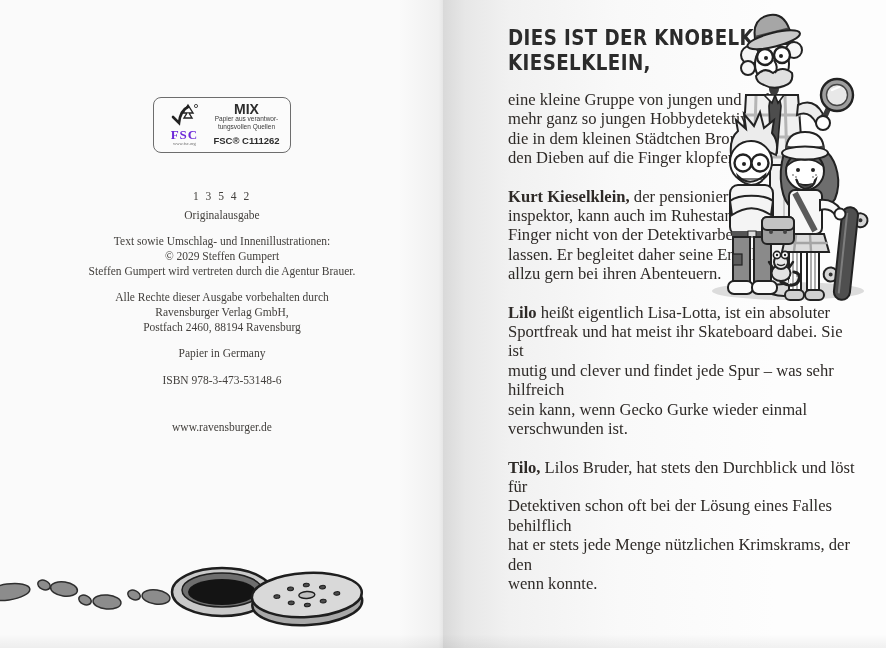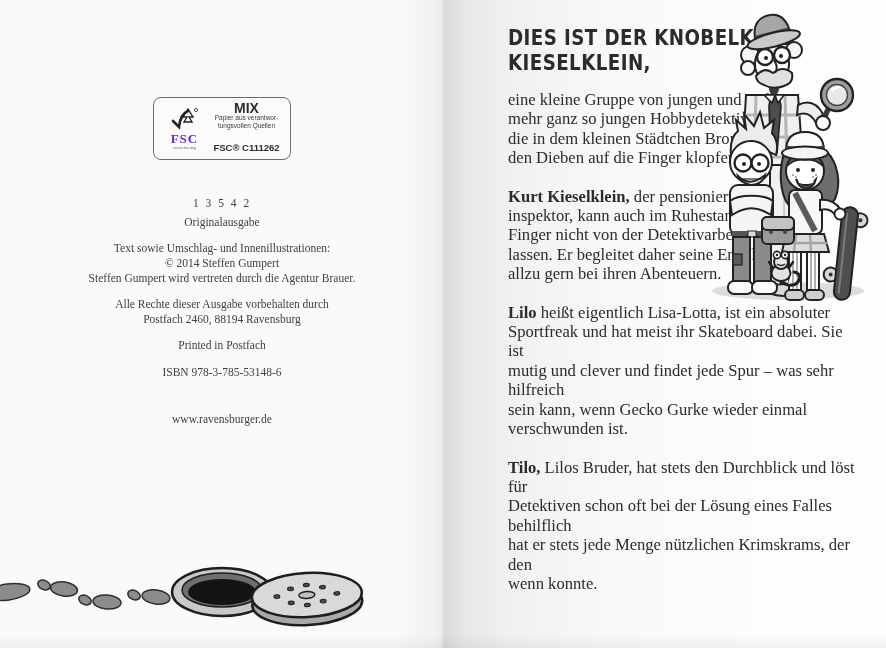--- a/index.html
+++ b/index.html
@@ -17,21 +17,21 @@
   .imprint-col{position:absolute;left:54px;top:97px;width:336px;text-align:center;
                color:#43403d;font-size:11.5px;line-height:15px;}
   .fsc-label{display:inline-flex;align-items:center;gap:7px;border:1.6px solid #6d6d6d;
              border-radius:8px;padding:5px 10px 5px 8px;background:#fbfbfb;margin-bottom:36px;}
   .fsc-left{display:flex;flex-direction:column;align-items:center;width:44px;}
   .fsc-name{font-weight:bold;font-size:13px;letter-spacing:1px;line-height:12px;color:#6d28d9;}
   .fsc-url{font-size:4.5px;color:#666;line-height:6px;}
   .fsc-right{text-align:center;font-family:"Liberation Sans",sans-serif;color:#2c2c2c;}
   .fsc-mix{font-weight:bold;font-size:14px;line-height:11px;}
   .fsc-small{font-size:6.5px;line-height:8px;color:#3a3a3a;}
-  .fsc-code{font-weight:bold;font-size:9.5px;line-height:12px;margin-top:12px;}
+  .fsc-code{font-weight:bold;font-size:9.5px;line-height:12px;margin-top:4px;}
   .printing-code{letter-spacing:2px;margin-bottom:4px;}
   .imp-block{margin-bottom:11px;}
   .imp-block.mb12{margin-bottom:12px;}
   .imp-block.mb32{margin-bottom:32px;}
 
   
   .rp-content{position:absolute;left:65px;top:25px;width:350px;color:#2e2a27;}
   .rp-title{font-family:"DejaVu Sans",sans-serif;font-weight:bold;color:#2b2b2b;
             font-size:22px;line-height:25px;margin-bottom:15px;}
   .rp-title .tline{display:inline-block;transform:scaleX(0.83);transform-origin:0 50%;
@@ -70,31 +70,32 @@
       </div>
 
       <div class="printing-code">1 3 5 4 2</div>
 
       <div class="imp-block">
         <div>Originalausgabe</div>
       </div>
 
       <div class="imp-block">
         <div>Text sowie Umschlag- und Innenillustrationen:</div>
-        <div>© 2014 Steffen Gumpert</div>
+        <div>© 2029 Steffen Gumpert</div>
         <div>Steffen Gumpert wird vertreten durch die Agentur Brauer.</div>
       </div>
 
       <div class="imp-block">
         <div>Alle Rechte dieser Ausgabe vorbehalten durch</div>
+        <div>Ravensburger Verlag GmbH,</div>
         <div>Postfach 2460, 88194 Ravensburg</div>
       </div>
 
-      <div class="imp-block mb12">Printed in Postfach</div>
-      <div class="imp-block mb32">ISBN 978-3-785-53148-6</div>
+      <div class="imp-block mb12">Papier in Germany</div>
+      <div class="imp-block mb32">ISBN 978-3-473-53148-6</div>
       <div class="imp-block">www.ravensburger.de</div>
     </div>
 
     <svg class="footprints-illo" viewBox="0 552 380 88">
       <g fill="#8c8c8c" stroke="#2e2e2e" stroke-width="1.5">
         <ellipse cx="8" cy="592" rx="22" ry="8" transform="rotate(-8 8 592)"></ellipse>
         <ellipse cx="44" cy="585" rx="6.5" ry="4.5" transform="rotate(24 44 585)"></ellipse>
         <ellipse cx="64" cy="589" rx="13.5" ry="7" transform="rotate(8 64 589)"></ellipse>
         <ellipse cx="85" cy="600" rx="6.5" ry="4.5" transform="rotate(24 85 600)"></ellipse>
         <ellipse cx="107" cy="602" rx="14" ry="7" transform="rotate(5 107 602)"></ellipse>

